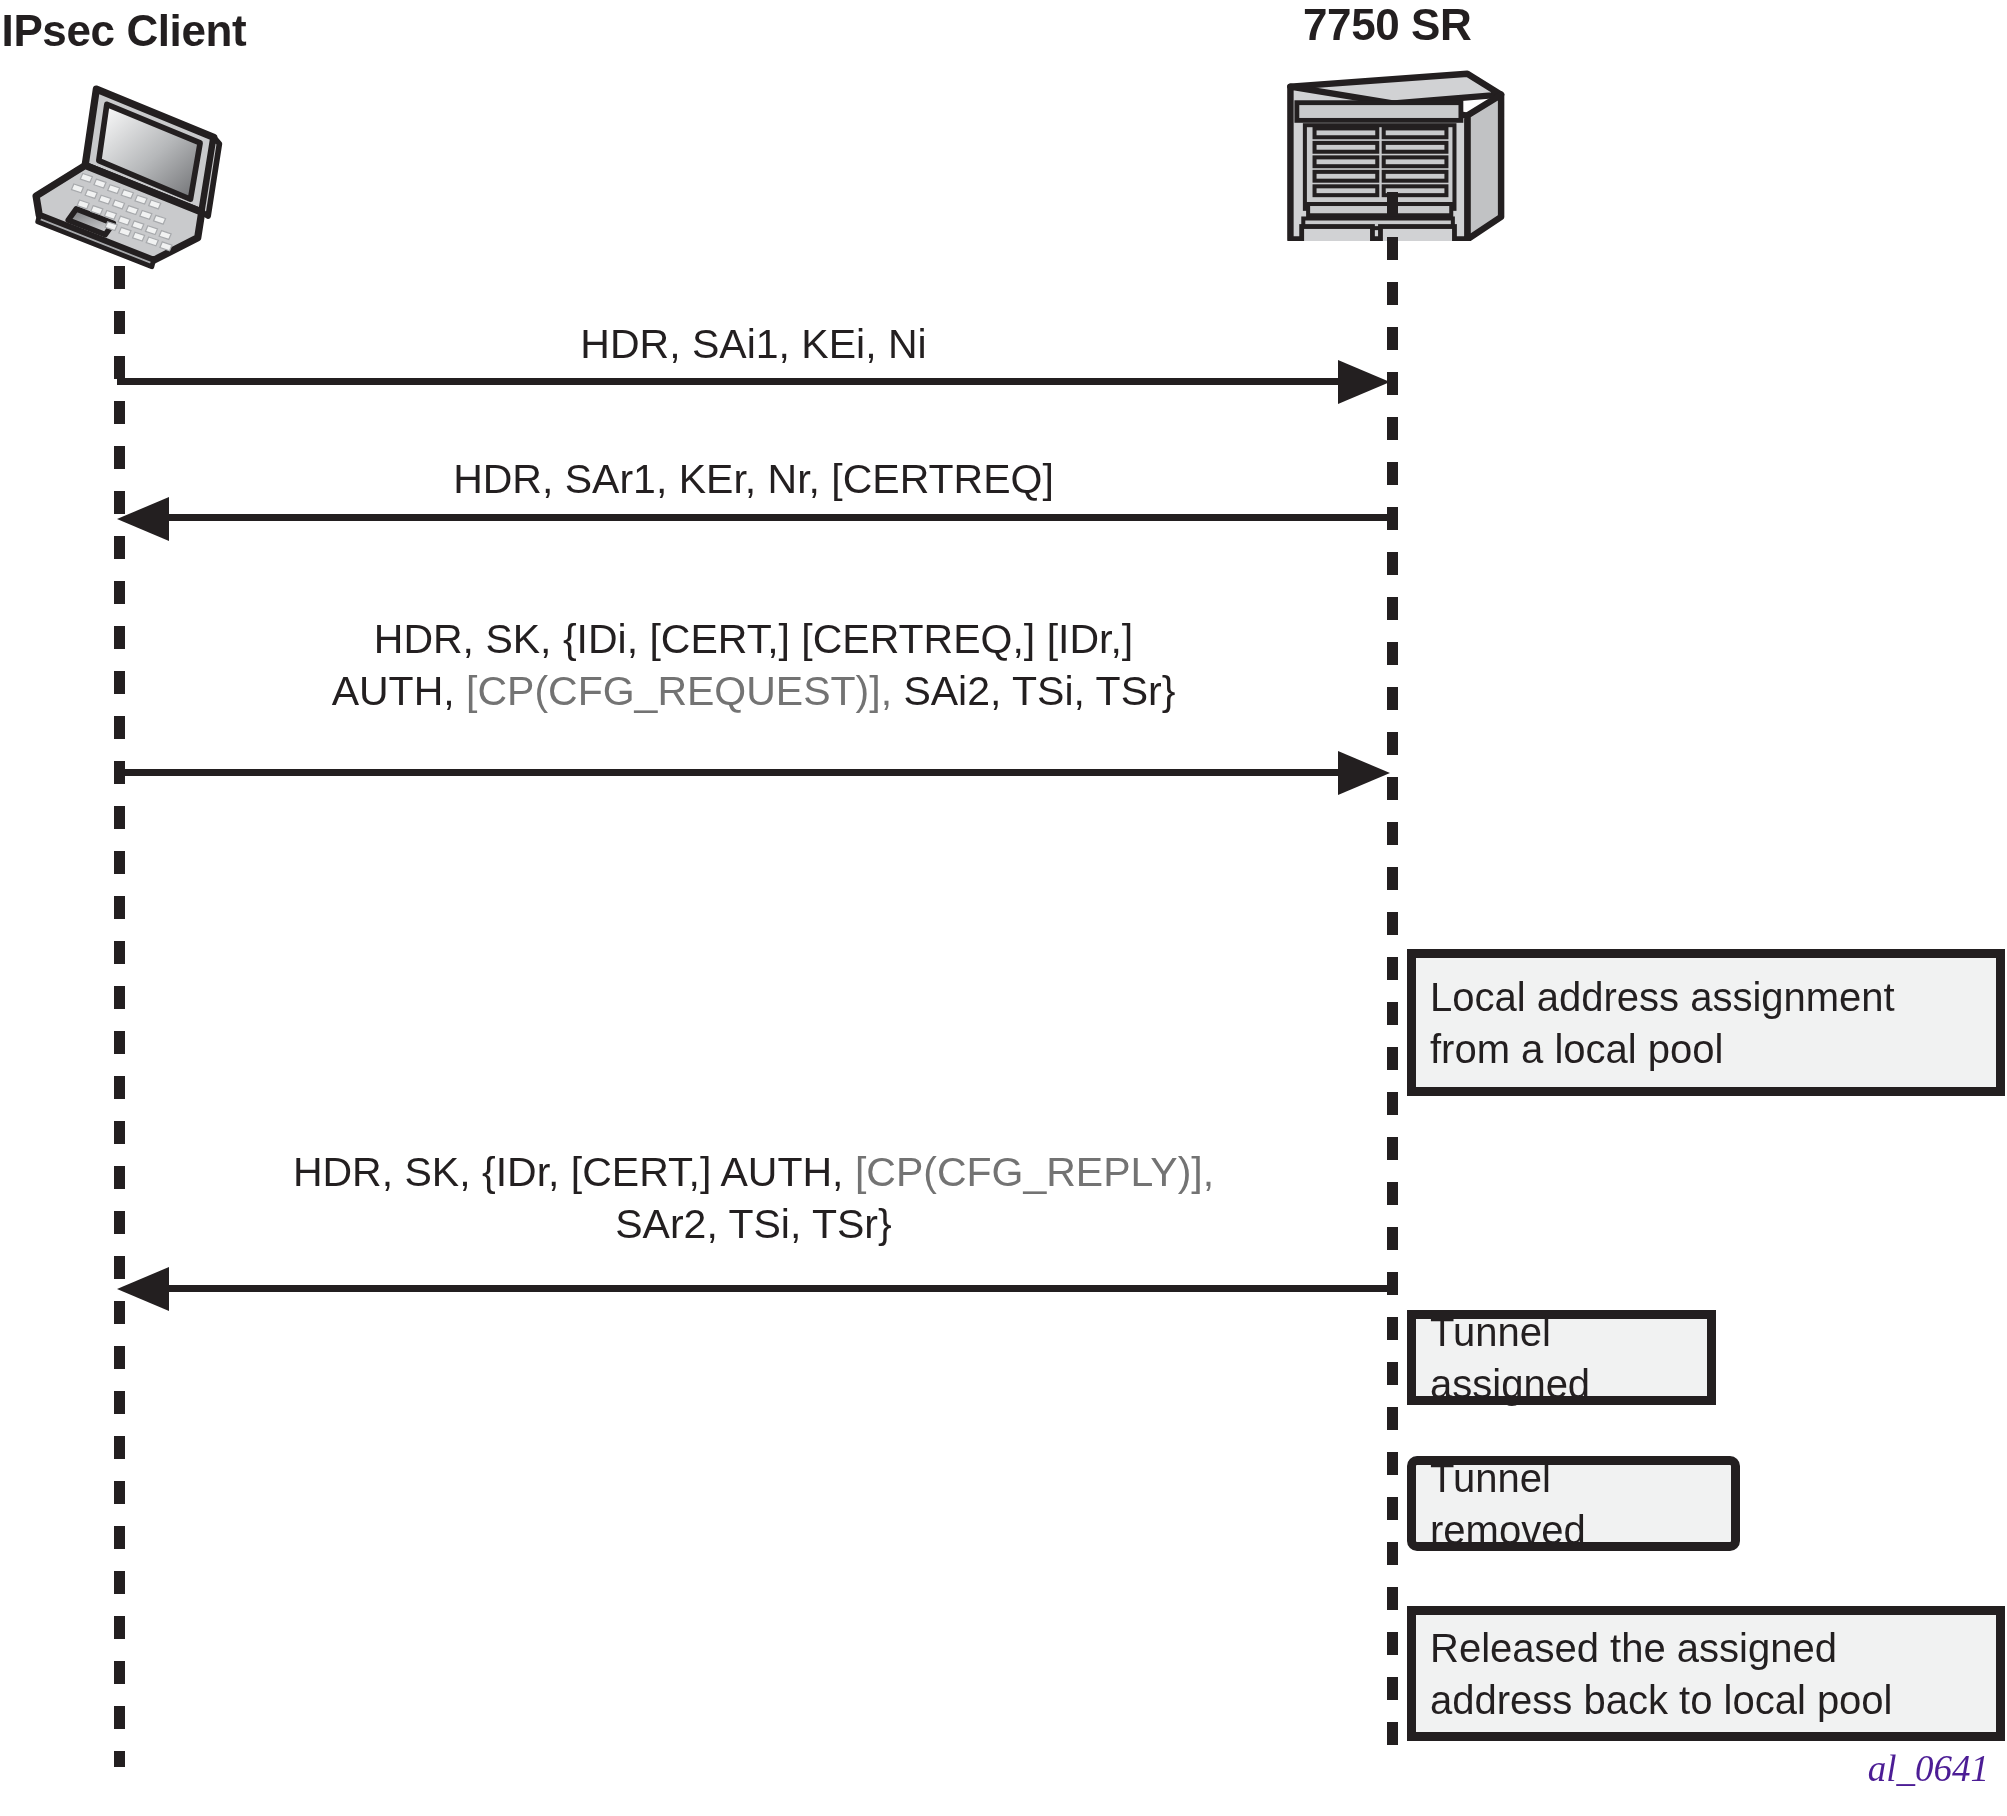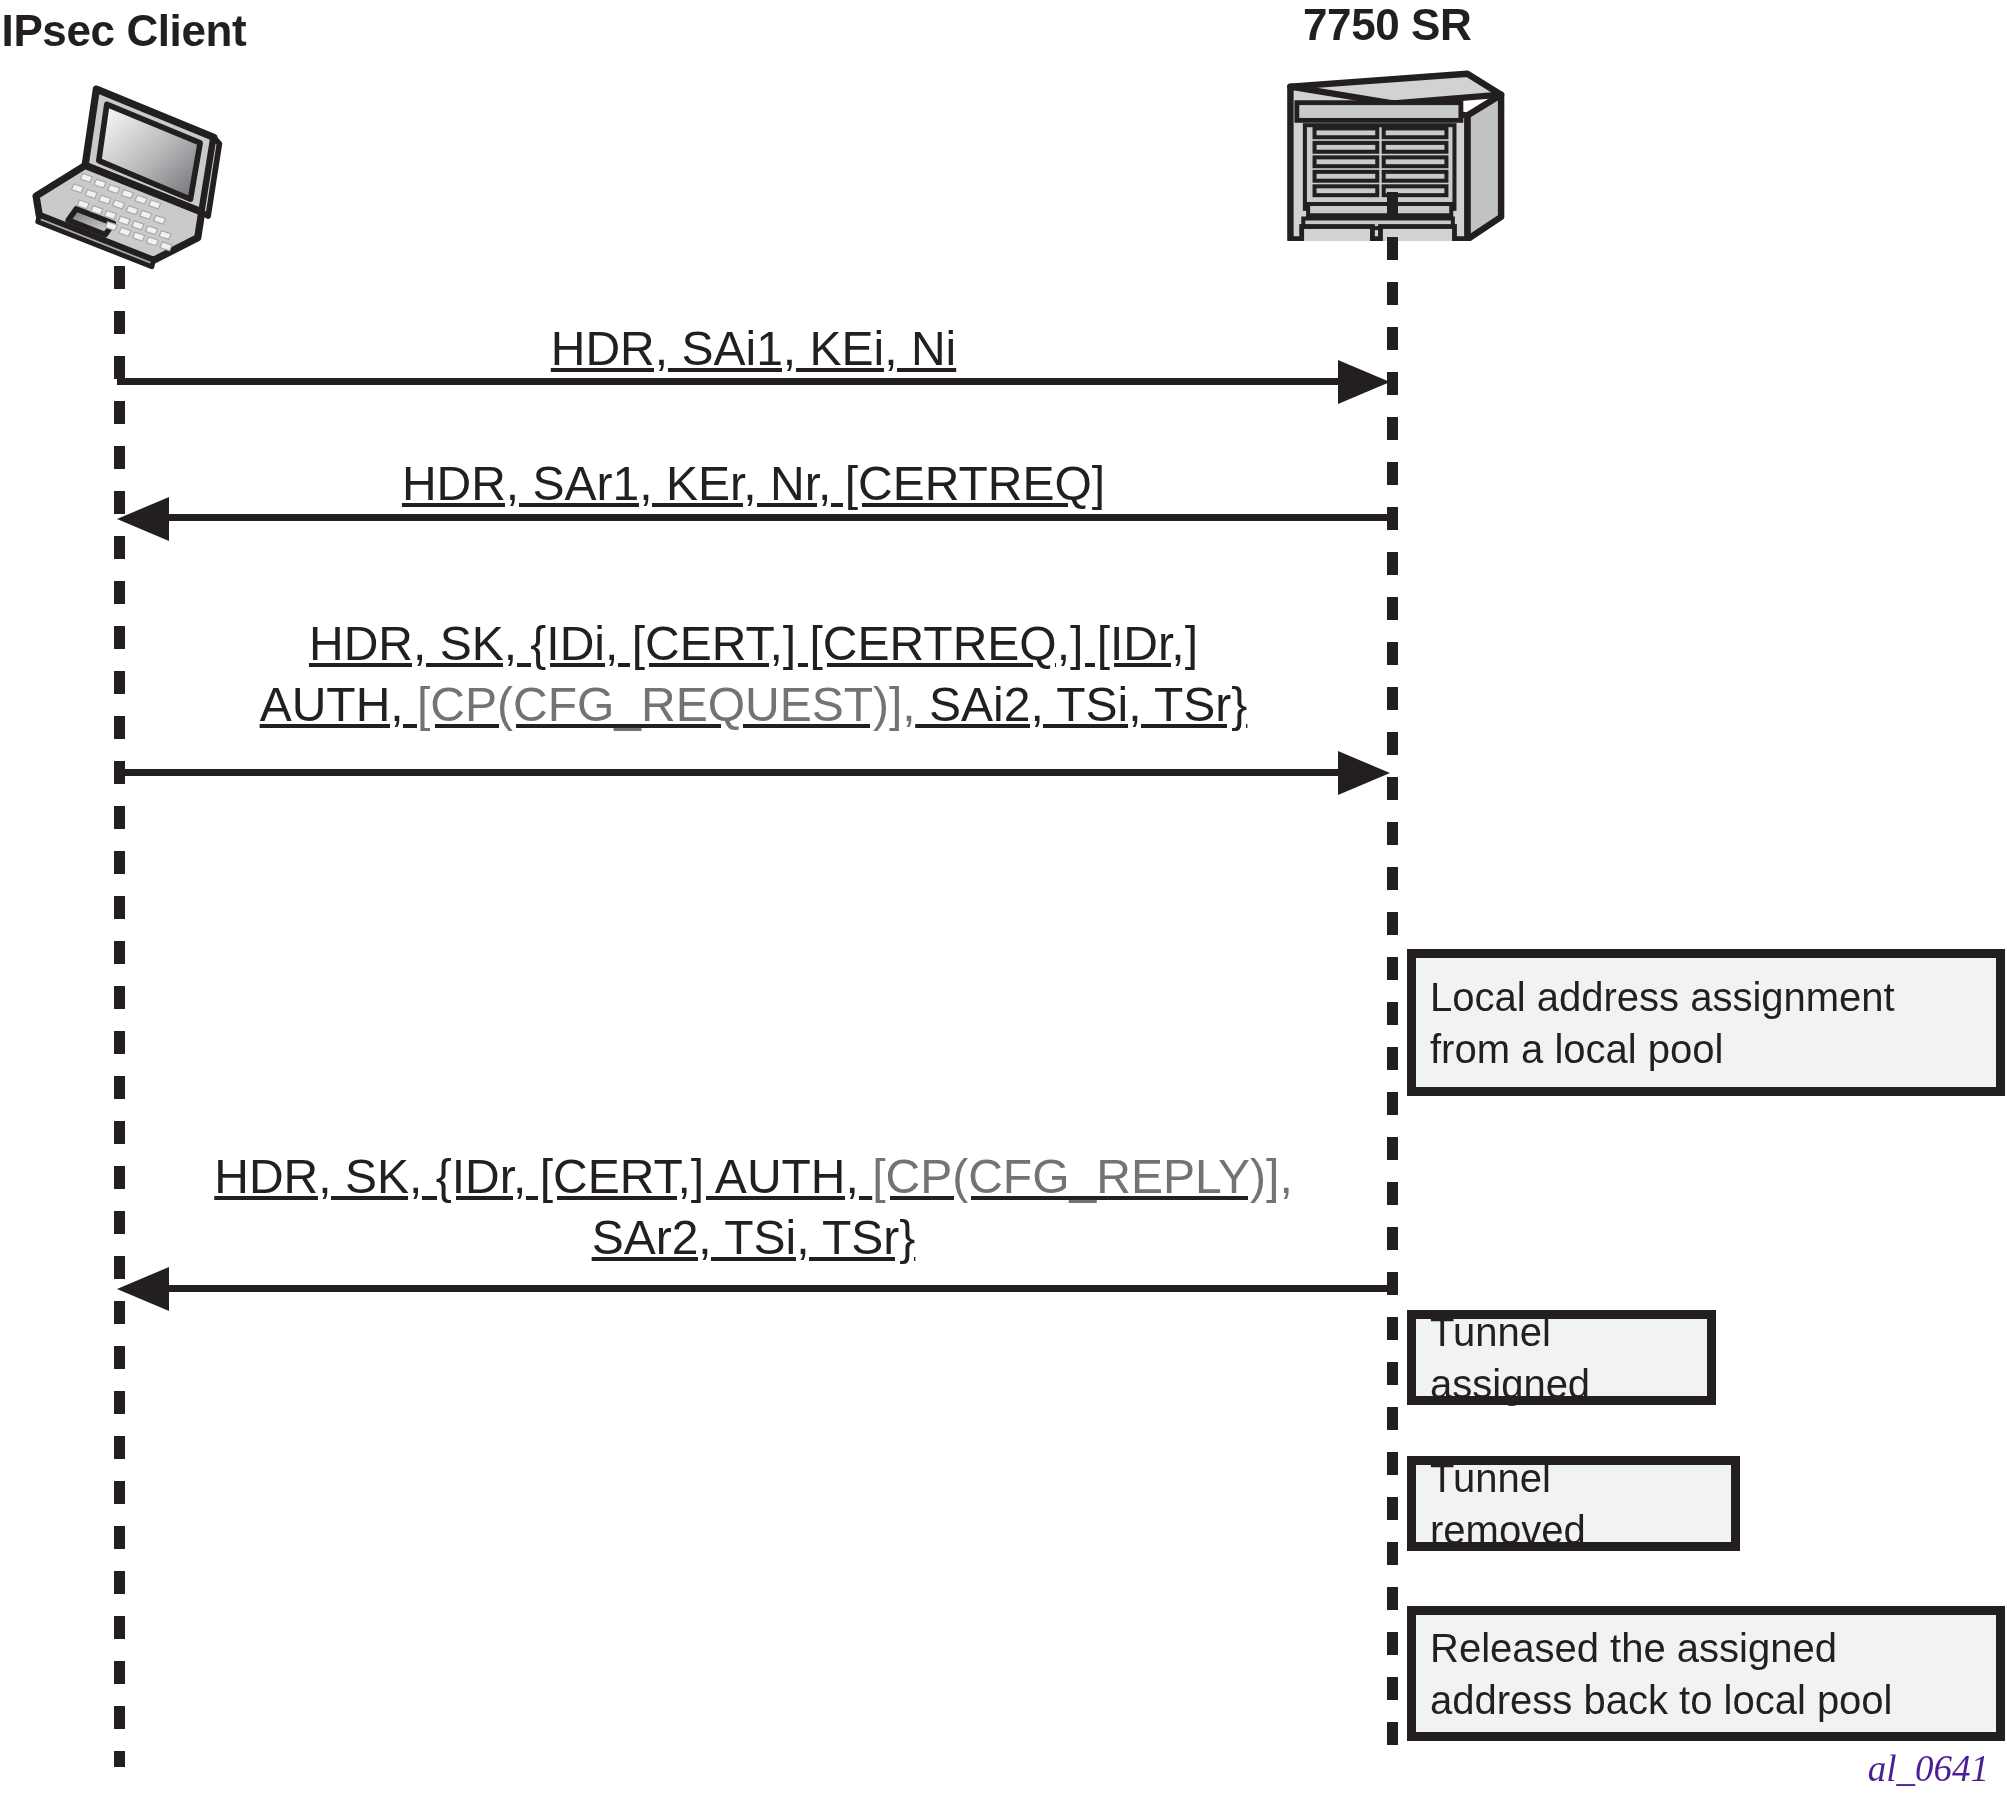--- a/index.html
+++ b/index.html
@@ -46,26 +46,25 @@
       rgba(0,0,0,0) 22.6px, rgba(0,0,0,0) 45px);
     background-size: 10.5px 45px;
     background-repeat: repeat-y;
   }
   #lifeline-client { left: 114px;  top: 266px; height: 1501px; }
   #lifeline-sr     { left: 1387px; top: 192px; height: 1575px; }
 
   
   .msg-label {
     position: absolute;
-    font-size: 48px;
+    font-size: 41px;
     line-height: 1.28;
     color: #231f20;
     text-align: center;
     white-space: nowrap;
-    text-decoration: underline;
   }
   .msg-label .dim { color: #737373; }
 
   .arrow-line {
     position: absolute;
     height: 7.3px;
     background: #231f20;
   }
   .arrow-head {
     position: absolute;
@@ -246,21 +245,21 @@
       <div><span>HDR, SK, {IDr, [CERT,] AUTH, </span><span class="dim">[CP(CFG_REPLY)],</span></div>
       <div><span>SAr2, TSi, TSr}</span></div>
     </div>
   <div class="arrow-line" style="left:168px; top:1285px; width:1224px;"></div>
   <div class="arrow-head left" style="left:117px; top:1267px;"></div>
 
   <div class="note-box" id="note2" style="left:1407px; top:1310px; width:309px; height:95px;">
     <div class="note-text">Tunnel assigned</div>
   </div>
 
-  <div class="note-box" id="note3" style="left:1407px; top:1456px; width:333px; height:95px;">
+  <div class="note-box" id="note3" style="left:1407px; top:1456px; width:333px; height:95px;border-radius:10px;">
     <div class="note-text">Tunnel removed</div>
   </div>
 
   <div class="note-box" id="note4" style="left:1407px; top:1606px; width:598px; height:135px;">
     <div class="note-text">Released the assigned
 address back to local pool</div>
   </div>
 
   <div id="figure-id">al_0641</div>
 

